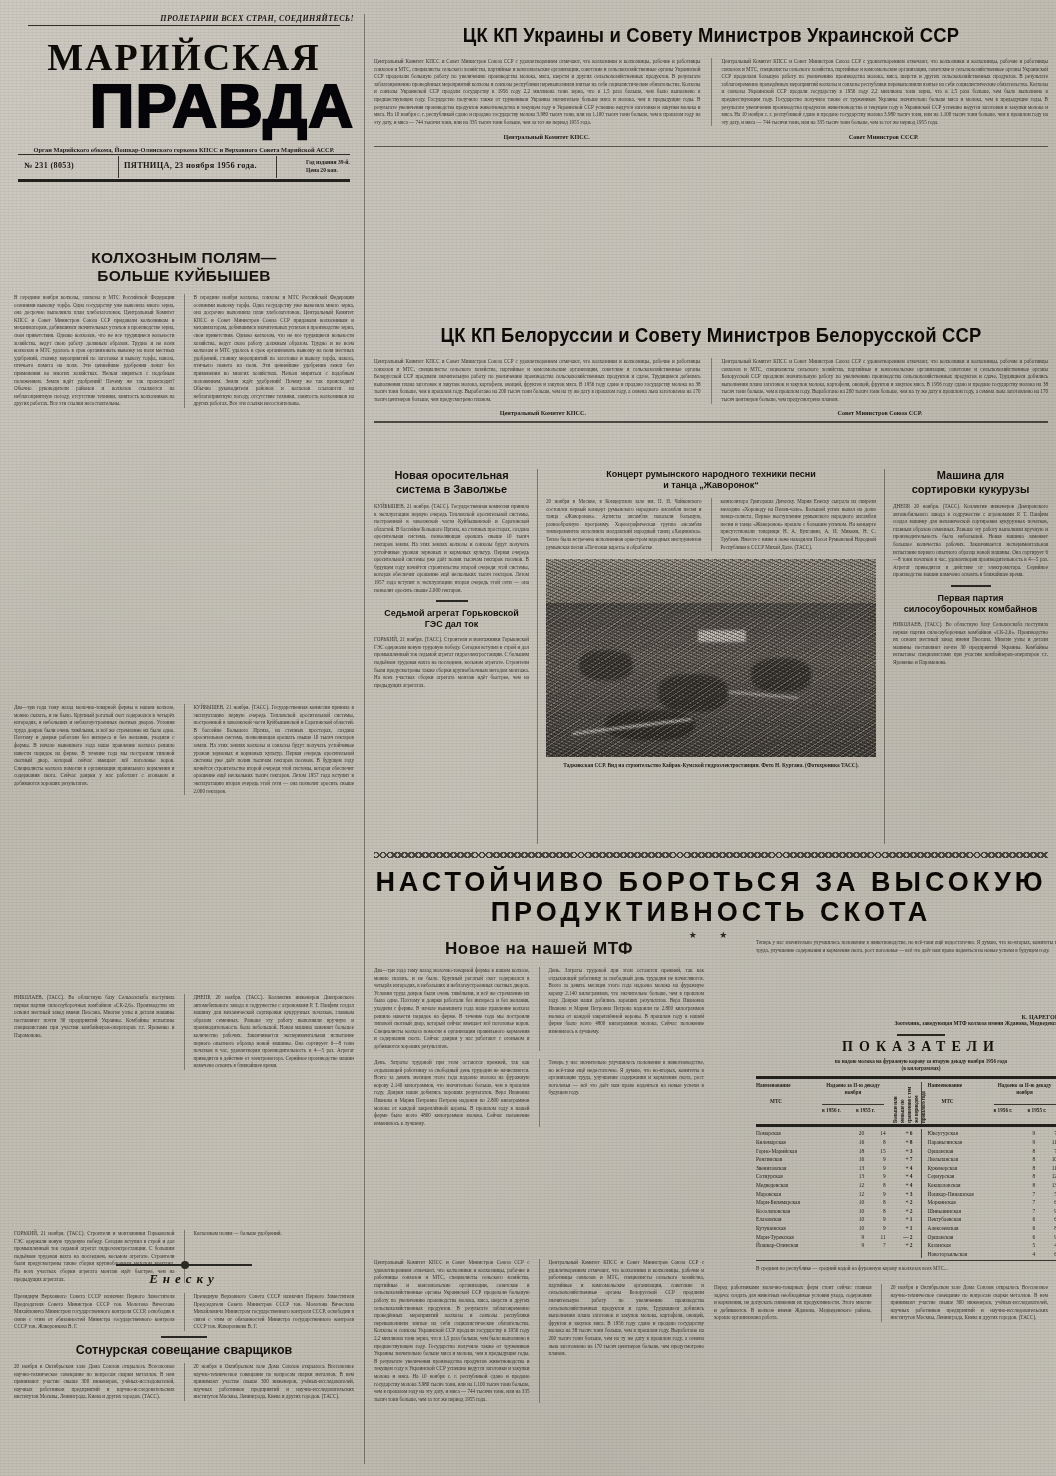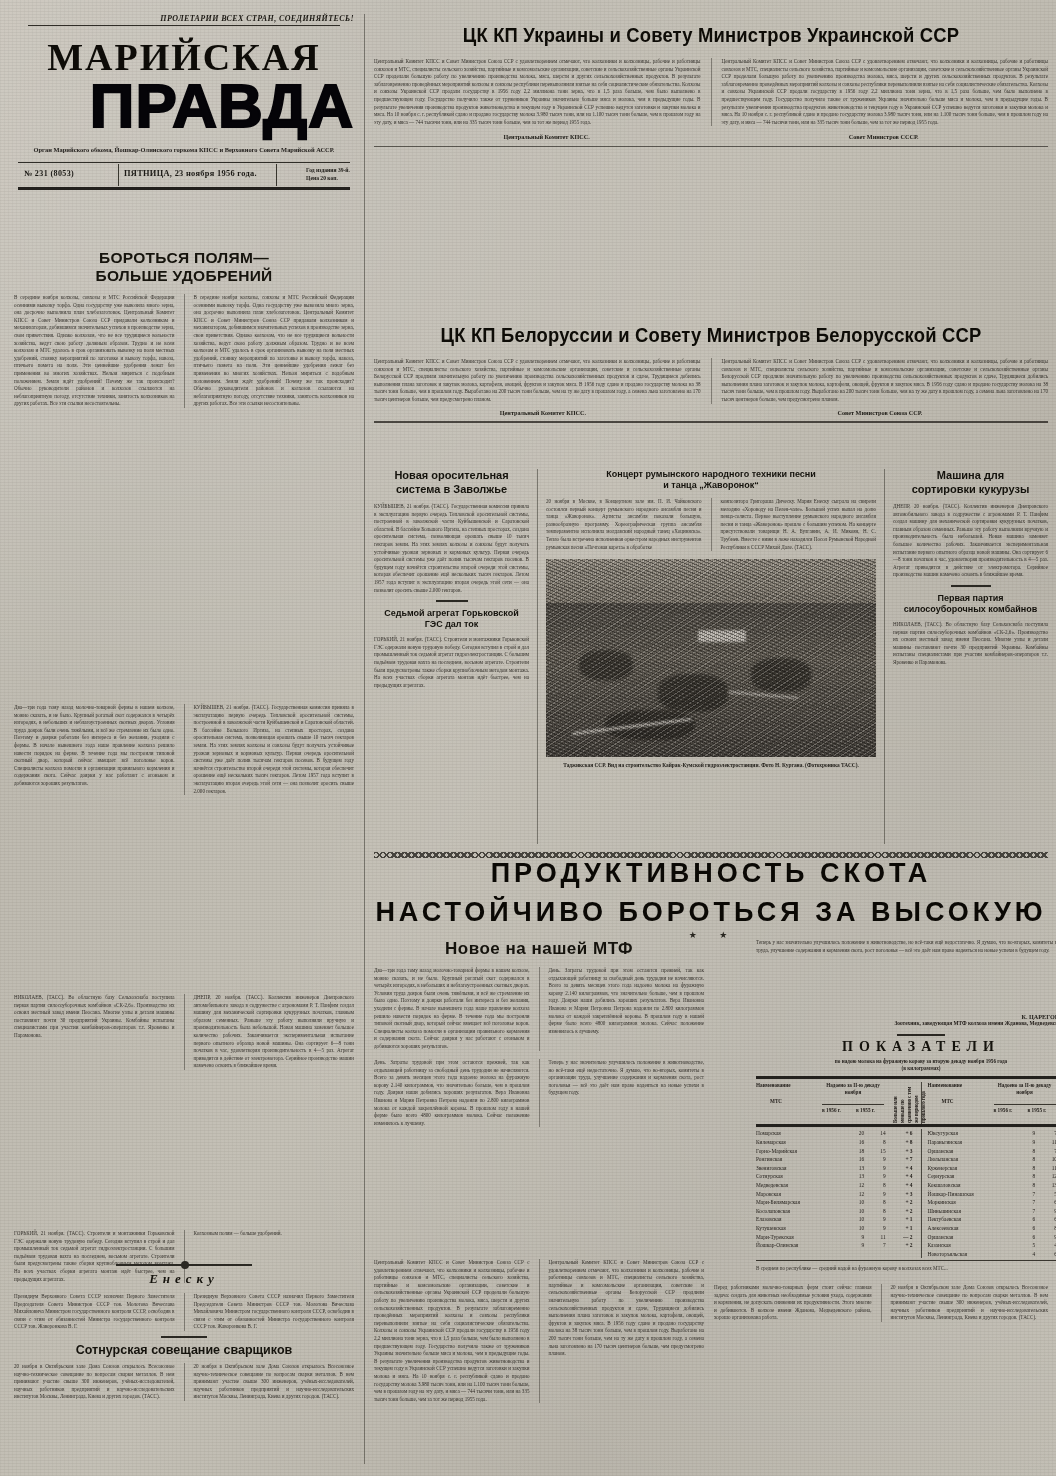--- a/index.html
+++ b/index.html
@@ -49,21 +49,21 @@
   }
   .title2{
     font-family:"Liberation Sans",sans-serif;font-weight:bold;
     font-size:62px;line-height:58px;letter-spacing:1px;text-align:right;color:#07060a;
     margin-top:-2px;-webkit-text-stroke:2px #07060a;filter:blur(.3px);
   }
   .subtitle{
     font-size:6.4px;line-height:9px;font-weight:bold;text-align:center;color:#262320;
     margin-top:10px;filter:blur(.2px);
   }
-  .issuebar{position:relative;margin-top:8px;height:30px;}
+  .issuebar{position:relative;margin-top:0;height:30px;}
   .issuebar .topline{position:absolute;left:4px;right:4px;top:0;height:1px;background:#32302a;}
   .issuebar .botline{position:absolute;left:4px;right:4px;bottom:2px;height:3px;background:#252320;}
   .issuebar .cell{position:absolute;top:7px;font-weight:bold;color:#1d1b17;filter:blur(.2px);}
   .issuebar .no{left:10px;font-size:8px;letter-spacing:.4px;}
   .issuebar .date{left:110px;font-size:8.4px;letter-spacing:.3px;}
   .issuebar .price{right:4px;top:4px;font-size:5.6px;line-height:8px;text-align:left;}
   .issuebar .vdiv{position:absolute;top:2px;height:22px;width:1px;background:#3a3831;}
 
   .lead-hd{
     font-family:"Liberation Sans",sans-serif;font-weight:bold;
@@ -160,22 +160,22 @@
         <div>Год издания 39-й.</div>
         <div>Цена 20 коп.</div>
       </div>
       <div class="botline"></div>
     </div>
   </div>
 
   <div class="colsep" style="left:356px;top:0;height:1450px;"></div>
 
   <div style="position:absolute;left:6px;top:228px;width:340px;">
-    <div class="lead-hd">БОРОТЬСЯ ПОЛЯМ—</div>
-    <div class="lead-hd" style="margin-top:0;">БОЛЬШЕ УДОБРЕНИЙ</div>
+    <div class="lead-hd">КОЛХОЗНЫМ ПОЛЯМ—</div>
+    <div class="lead-hd" style="margin-top:0;">БОЛЬШЕ КУЙБЫШЕВ</div>
     <div style="display:flex;gap:9px;margin-top:9px;">
       <div style="width:163px;" class="blurtxt">В середине ноября колхозы, совхозы и МТС Российской Федерации осенними вывозку торфа. Одна государству уже вывозила много зерна, она досрочно выполнила план хлебозаготовок. Центральный Комитет КПСС и Совет Министров Союза ССР придавали колхозникам и механизаторам, добившимся значительных успехов в производстве зерна, свои приветствия. Однако колхозам, что не все трудящиеся вольности хозяйства, ведут свою работу должным образом. Трудно и не всем колхозам и МТС удалось в срок организовать вывозку на поля местных удобрений, стоянку мероприятий по заготовке и вывозу торфа, навоза, птичьего помета на поля. Эти ценнейшие удобрения лежат без применения во многих хозяйствах. Нельзя мириться с подобным положением. Земля ждёт удобрений! Почему же так происходит? Обычно руководители районов и колхозов ссылаются на неблагоприятную погоду, отсутствие техники, занятость колхозников на других работах. Все эти ссылки несостоятельны.</div>
       <div style="width:1px;background:#4a473f;opacity:.55;"></div>
       <div style="width:163px;" class="blurtxt">В середине ноября колхозы, совхозы и МТС Российской Федерации осенними вывозку торфа. Одна государству уже вывозила много зерна, она досрочно выполнила план хлебозаготовок. Центральный Комитет КПСС и Совет Министров Союза ССР придавали колхозникам и механизаторам, добившимся значительных успехов в производстве зерна, свои приветствия. Однако колхозам, что не все трудящиеся вольности хозяйства, ведут свою работу должным образом. Трудно и не всем колхозам и МТС удалось в срок организовать вывозку на поля местных удобрений, стоянку мероприятий по заготовке и вывозу торфа, навоза, птичьего помета на поля. Эти ценнейшие удобрения лежат без применения во многих хозяйствах. Нельзя мириться с подобным положением. Земля ждёт удобрений! Почему же так происходит? Обычно руководители районов и колхозов ссылаются на неблагоприятную погоду, отсутствие техники, занятость колхозников на других работах. Все эти ссылки несостоятельны.</div>
     </div>
   </div>
 
   <div style="position:absolute;left:6px;top:690px;width:340px;display:flex;gap:9px;">
     <div style="width:163px;" class="blurtxt">Два—три года тому назад молочно-товарной фермы в нашем колхозе, можно сказать, и не было. Крупный рогатый скот содержался в четырёх изгородях, в небольших и неблагоустроенных скотных дворах. Условия труда доярок были очень тяжёлыми, и всё же стремление их было одно. Поэтому и доярки работали без интереса и без желания, уходили с фермы. В начале нынешнего года наше правление колхоза решило навести порядок на ферме. В течение года мы построили типовой скотный двор, который сейчас вмещает всё поголовье коров. Специалисты колхоза помогли в организации правильного кормления и содержания скота. Сейчас доярки у нас работают с огоньком и добиваются хороших результатов.</div>
     <div style="width:1px;background:#4a473f;opacity:.55;"></div>
@@ -282,22 +282,22 @@
       <div class="blurtxt" style="margin-top:7px;">ДНЕПР, 20 ноября. (ТАСС). Коллектив инженеров Днепровского автомобильного завода в содружестве с агрономами Р. Т. Панфим создал машину для механической сортировки кукурузных початков, главным образом семенных. Раньше эту работу выполняли вручную и производительность была небольшой. Новая машина заменяет большое количество рабочих. Заканчивается экспериментальная испытание первого опытного образца новой машины. Она сортирует 6—8 тонн початков в час, удовлетворяя производительность в 4—5 раз. Агрегат приводится в действие от электромотора. Серийное производство машин намечено освоить в ближайшее время.</div>
       <div class="minirule" style="width:40px;margin:6px auto;"></div>
       <div class="sechd kicker2">Первая партия</div>
       <div class="sechd kicker2">силосоуборочных комбайнов</div>
       <div class="blurtxt" style="margin-top:6px;">НИКОЛАЕВ, (ТАСС). Во областную базу Сельхозснаба поступила первая партия силосоуборочных комбайнов «СК-2,6». Производство их освоил местный завод имени Пеосана. Многие узлы и детали машины поставляют почти 30 предприятий Украины. Комбайны испытаны специалистами при участии комбайнеров-операторов т.т. Яровенко и Парамонова.</div>
     </div>
   </div>
 
   <div style="position:absolute;left:366px;top:838px;width:674px;">
     <div class="zigzag"></div>
+    <div class="megatitle" style="margin-top:9px;">НАСТОЙЧИВО БОРОТЬСЯ ЗА ВЫСОКУЮ</div>
     <div class="megatitle">ПРОДУКТИВНОСТЬ СКОТА</div>
-    <div class="megatitle" style="margin-top:9px;">НАСТОЙЧИВО БОРОТЬСЯ ЗА ВЫСОКУЮ</div>
     <div class="stars" style="margin-top:3px;">★&nbsp;&nbsp;★</div>
   </div>
 
   <div style="position:absolute;left:366px;top:925px;width:674px;">
     <div style="display:flex;gap:26px;">
 
       <div style="width:330px;">
         <div class="sechd" style="font-size:17px;letter-spacing:.5px;">Новое на нашей МТФ</div>
         <div style="display:flex;gap:9px;margin-top:8px;">
           <div style="width:157px;" class="blurtxt">Два—три года тому назад молочно-товарной фермы в нашем колхозе, можно сказать, и не было. Крупный рогатый скот содержался в четырёх изгородях, в небольших и неблагоустроенных скотных дворах. Условия труда доярок были очень тяжёлыми, и всё же стремление их было одно. Поэтому и доярки работали без интереса и без желания, уходили с фермы. В начале нынешнего года наше правление колхоза решило навести порядок на ферме. В течение года мы построили типовой скотный двор, который сейчас вмещает всё поголовье коров. Специалисты колхоза помогли в организации правильного кормления и содержания скота. Сейчас доярки у нас работают с огоньком и добиваются хороших результатов.</div>

